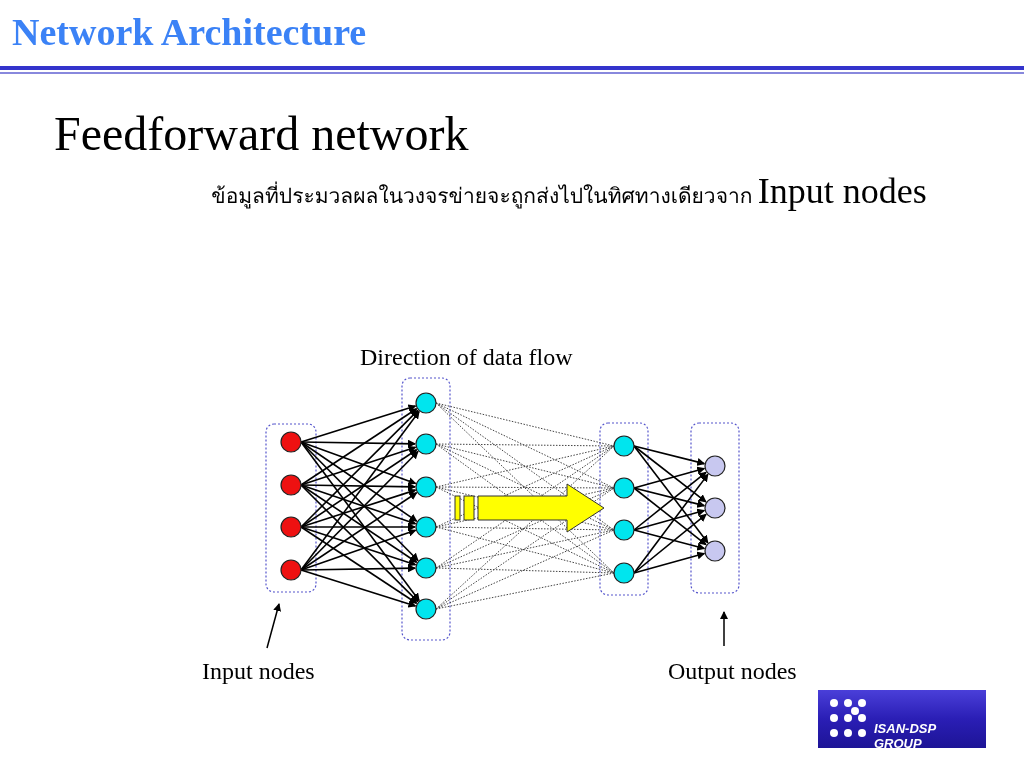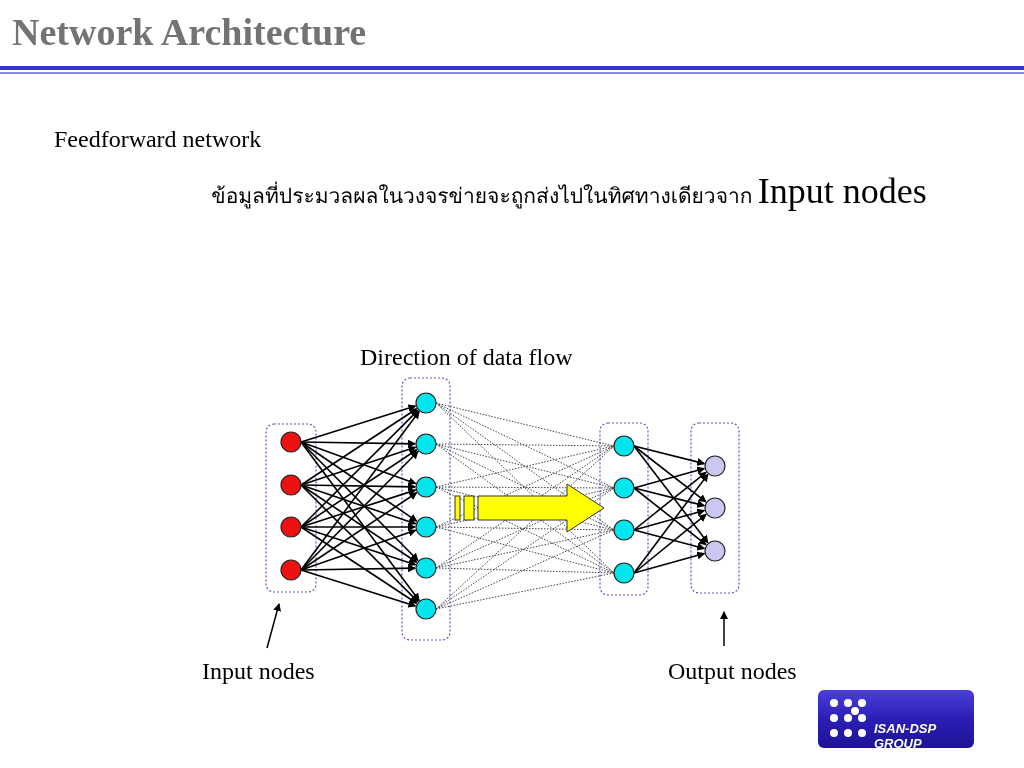--- a/index.html
+++ b/index.html
@@ -1,30 +1,30 @@
 <!DOCTYPE html>
 <html><head>
 <meta charset="utf-8">
 <style>
   html, body { margin:0; padding:0; }
   body { width:1024px; height:768px; background:#ffffff; position:relative; overflow:hidden;
          font-family:"Liberation Serif", "DejaVu Serif", serif; color:#000; }
-  .title { position:absolute; left:12px; top:10px; font-size:38px; font-weight:bold; color:#737373; }
+  .title { position:absolute; left:12px; top:10px; font-size:38px; font-weight:bold; color:#3b82f6; }
   .rule1 { position:absolute; left:0; top:66px; width:1024px; height:4px; background:#3333cc; }
   .rule2 { position:absolute; left:0; top:72px; width:1024px; height:2px; background:#8888dd; }
-  .subtitle { position:absolute; left:54px; top:106px; font-size:24px;margin-top:20px; }
+  .subtitle { position:absolute; left:54px; top:106px; font-size:48px; }
   .para { position:absolute; left:54px; top:164px; width:930px; font-size:21px; line-height:55px;text-align:center; }
   .para .line { white-space:nowrap; }
   .para .big { font-size:36px; }
   .para .indent { display:inline-block; width:100px; }
   .flow-label { position:absolute; left:360px; top:344px; font-size:24px; }
   .in-label { position:absolute; left:202px; top:658px; font-size:24px; }
   .out-label { position:absolute; left:668px; top:658px; font-size:24px; }
   svg.net { position:absolute; left:0; top:0; }
-  .logo { position:absolute; left:818px; top:690px; width:156px; height:58px; border-radius:6px;
+  .logo { position:absolute; left:818px; top:690px; width:168px; height:58px; border-radius:0;
           background:linear-gradient(#4a3fd9, #2a1eb5 50%, #1d1496); }
   .logo .dot { position:absolute; width:8px; height:8px; border-radius:50%; background:#fff; }
   .logo .txt { position:absolute; left:56px; top:31px; font-family:"Liberation Sans","DejaVu Sans",sans-serif;
                font-style:italic; font-weight:bold; font-size:13px; color:#fff; }
 </style>
 </head>
 <body>
 
 <div class="title">Network Architecture</div>
 <div class="rule1"></div>

